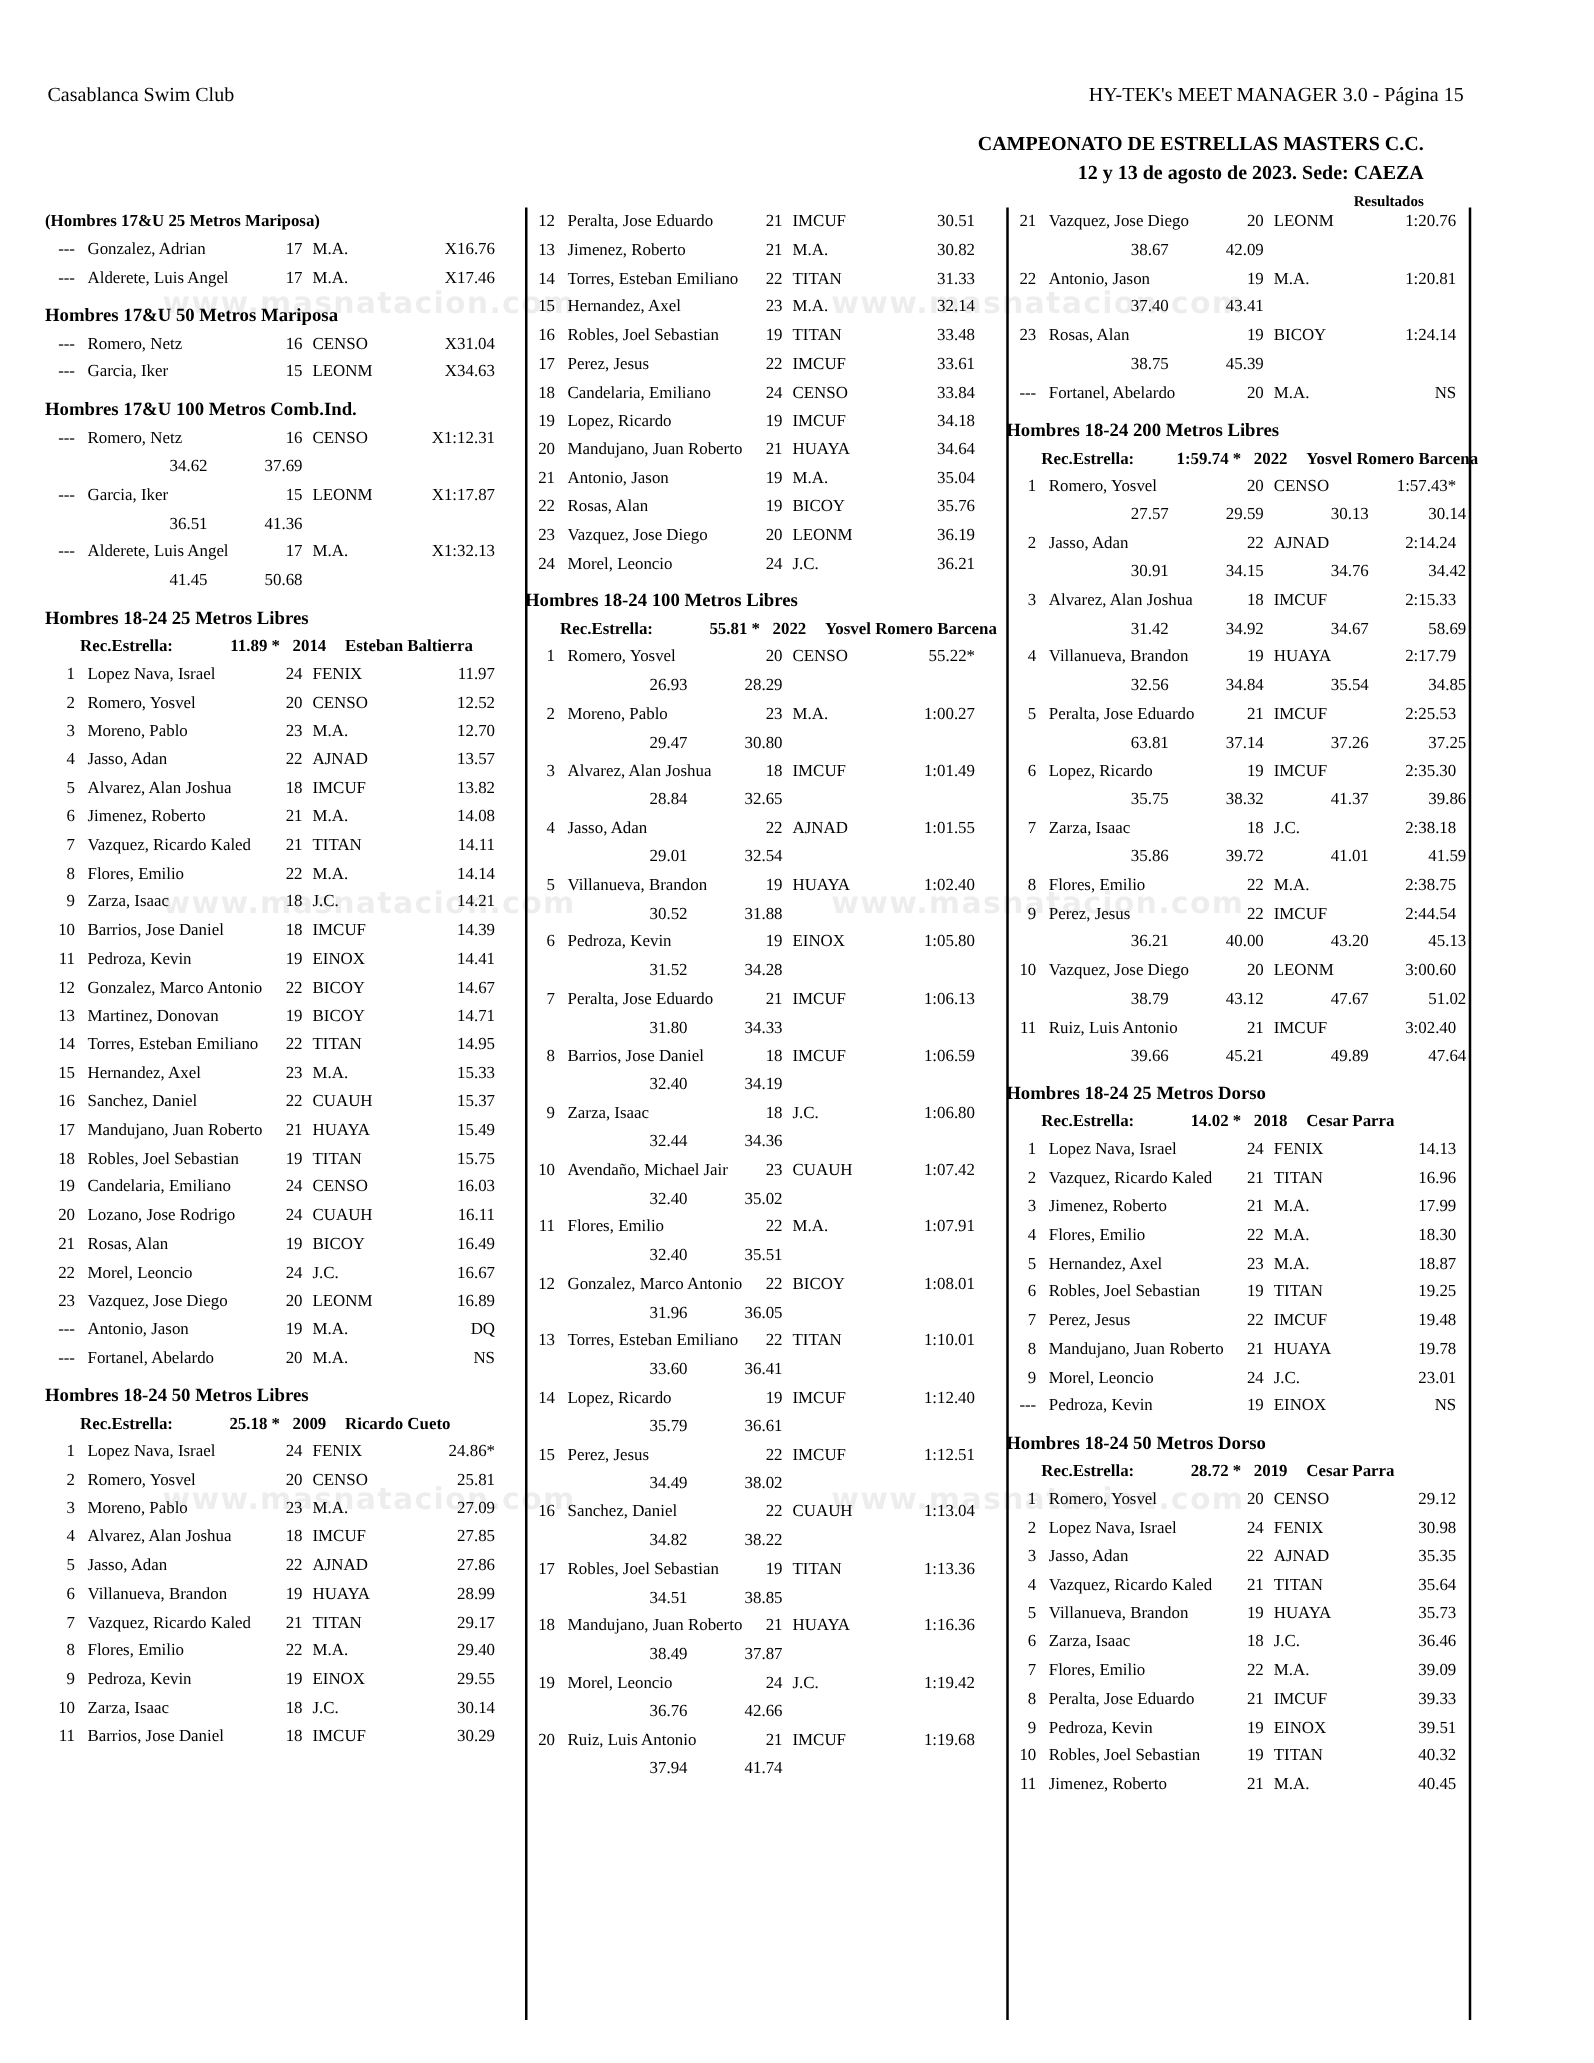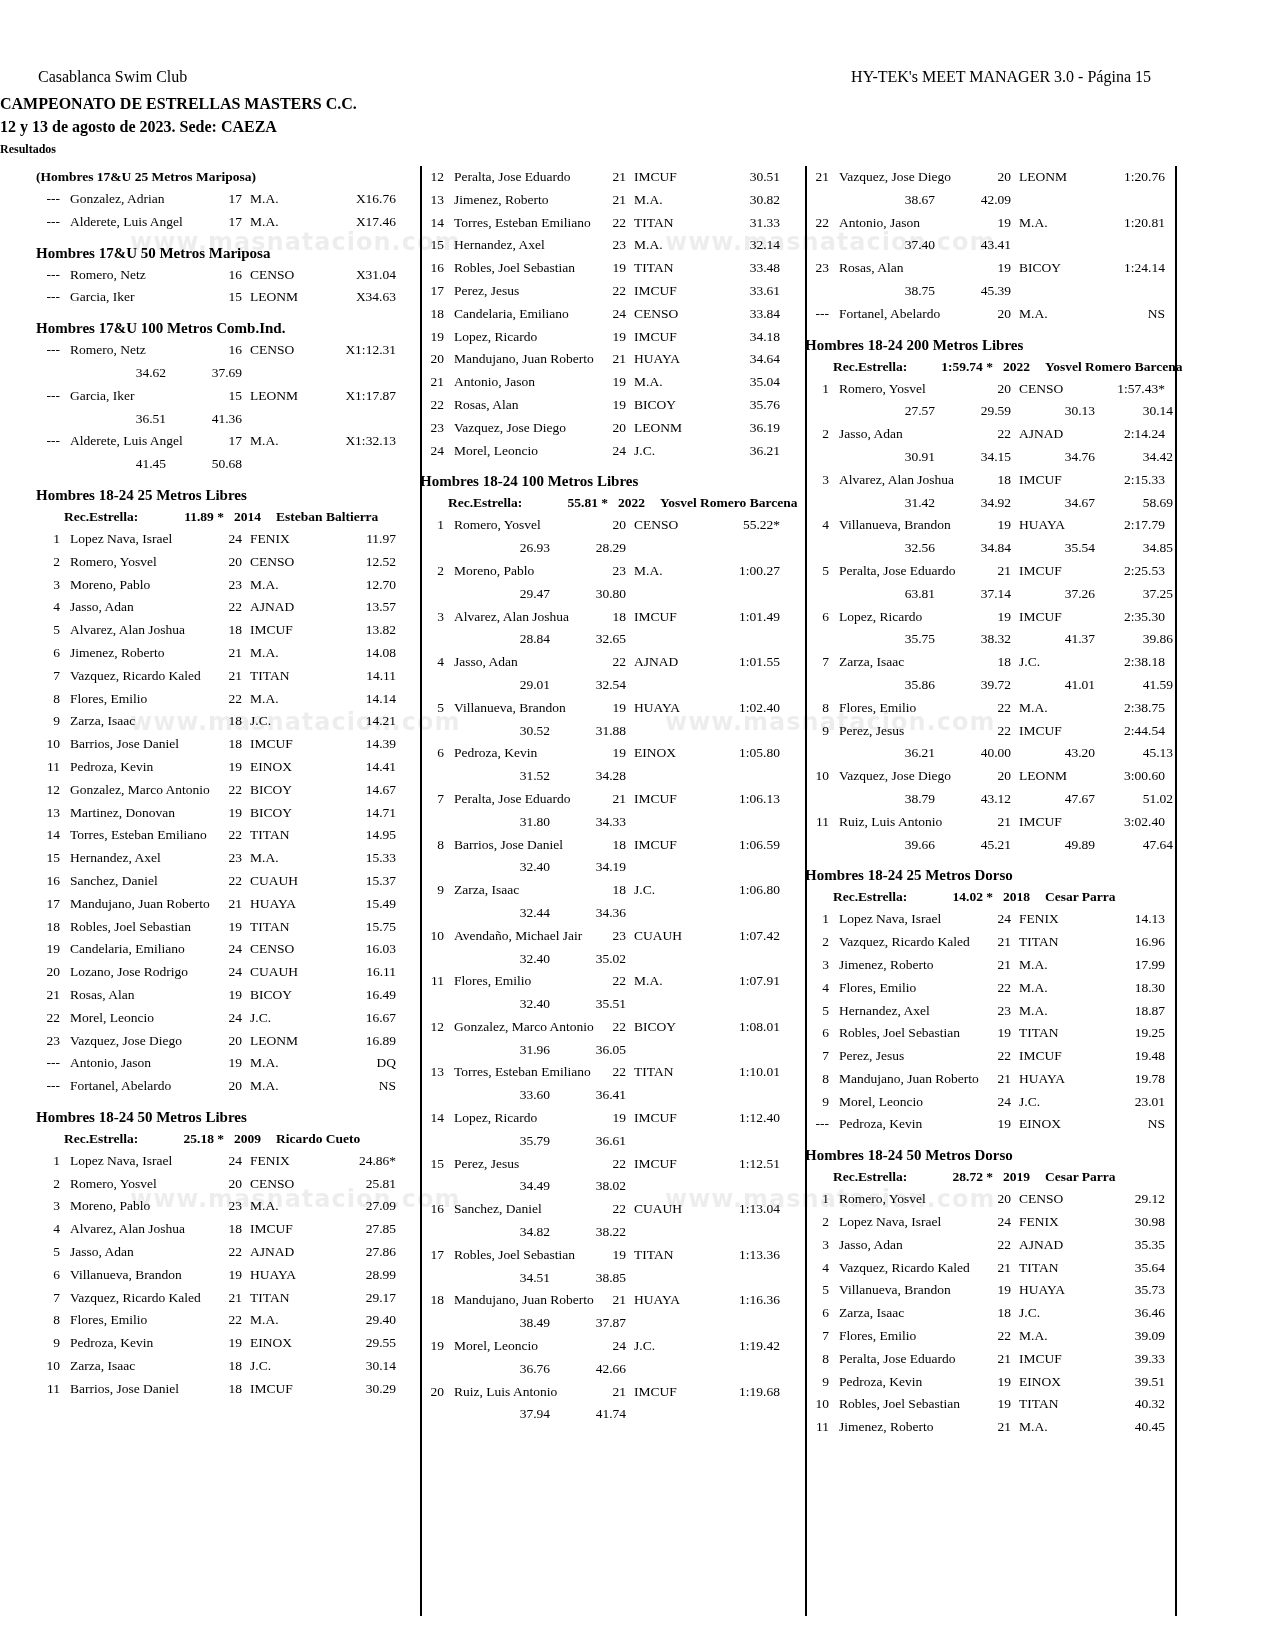--- a/index.html
+++ b/index.html
@@ -2,22 +2,22 @@
 <html><head>
 <meta charset="utf-8">
 <style>
   html, body { margin: 0; padding: 0; background: #ffffff; }
   body {
     width: 1275px; height: 1650px; position: relative; overflow: hidden;
     font-family: "Liberation Serif", "DejaVu Serif", serif;
     color: #000000;
   }
   .hdr-left { position: absolute; left: 38px; top: 68px; font-size: 16px; }
-  .hdr-right { position: absolute; right: 124px; top: 68px; font-size: 16px; }
-  .title { position: absolute; left: 0; width: 1139px; text-align: left; font-weight: bold; }
+  .hdr-right { position: absolute; right: 104px; top: 68px; font-size: 16px; }
+  .title { position: absolute; left: 0; width: 1139px; text-align: right; font-weight: bold; margin-top: 12px; }
   .t1 { top: 95px; font-size: 16px; }
   .t2 { top: 118px; font-size: 16px; }
   .t3 { top: 142px; font-size: 12px; font-weight: bold; }
   .watermark {
     position: absolute; font-family: "DejaVu Sans", sans-serif; font-weight: bold;
     font-size: 24px; color: rgba(0,0,0,0.07); letter-spacing: 1px; pointer-events: none; white-space: nowrap;
   }
   .col {
     position: absolute; top: 166px; font-size: 13.5px;
   }

